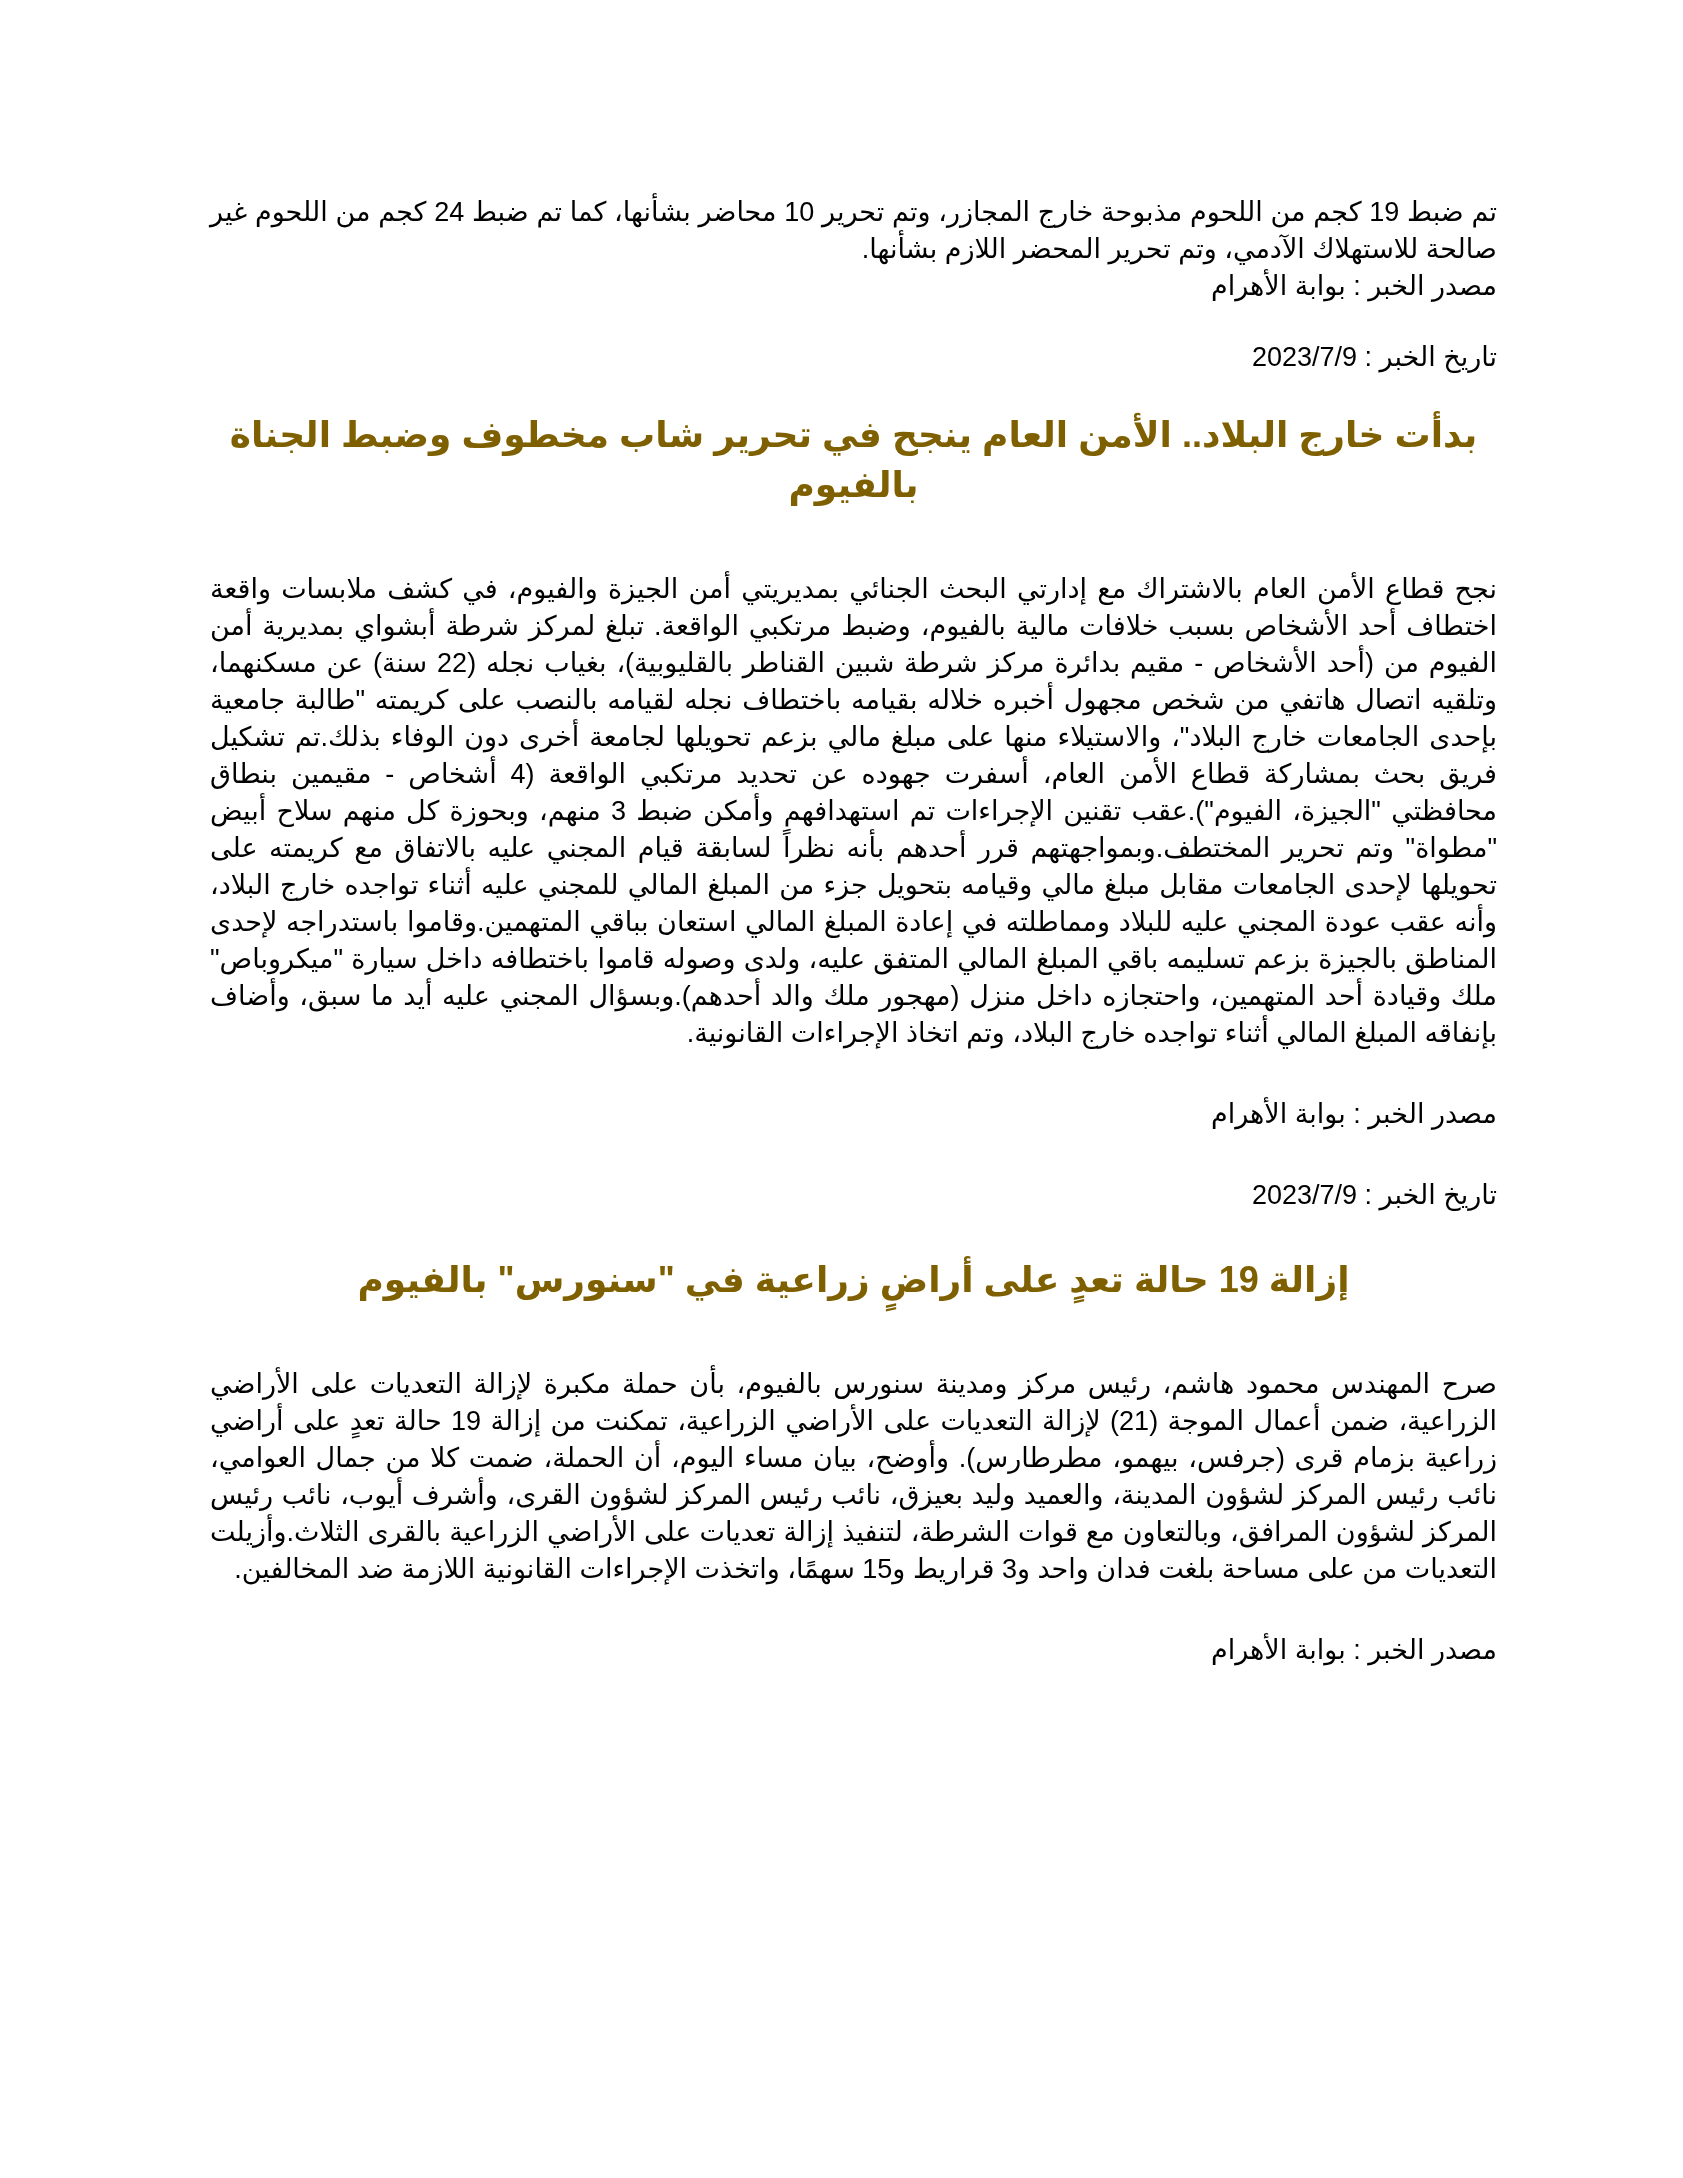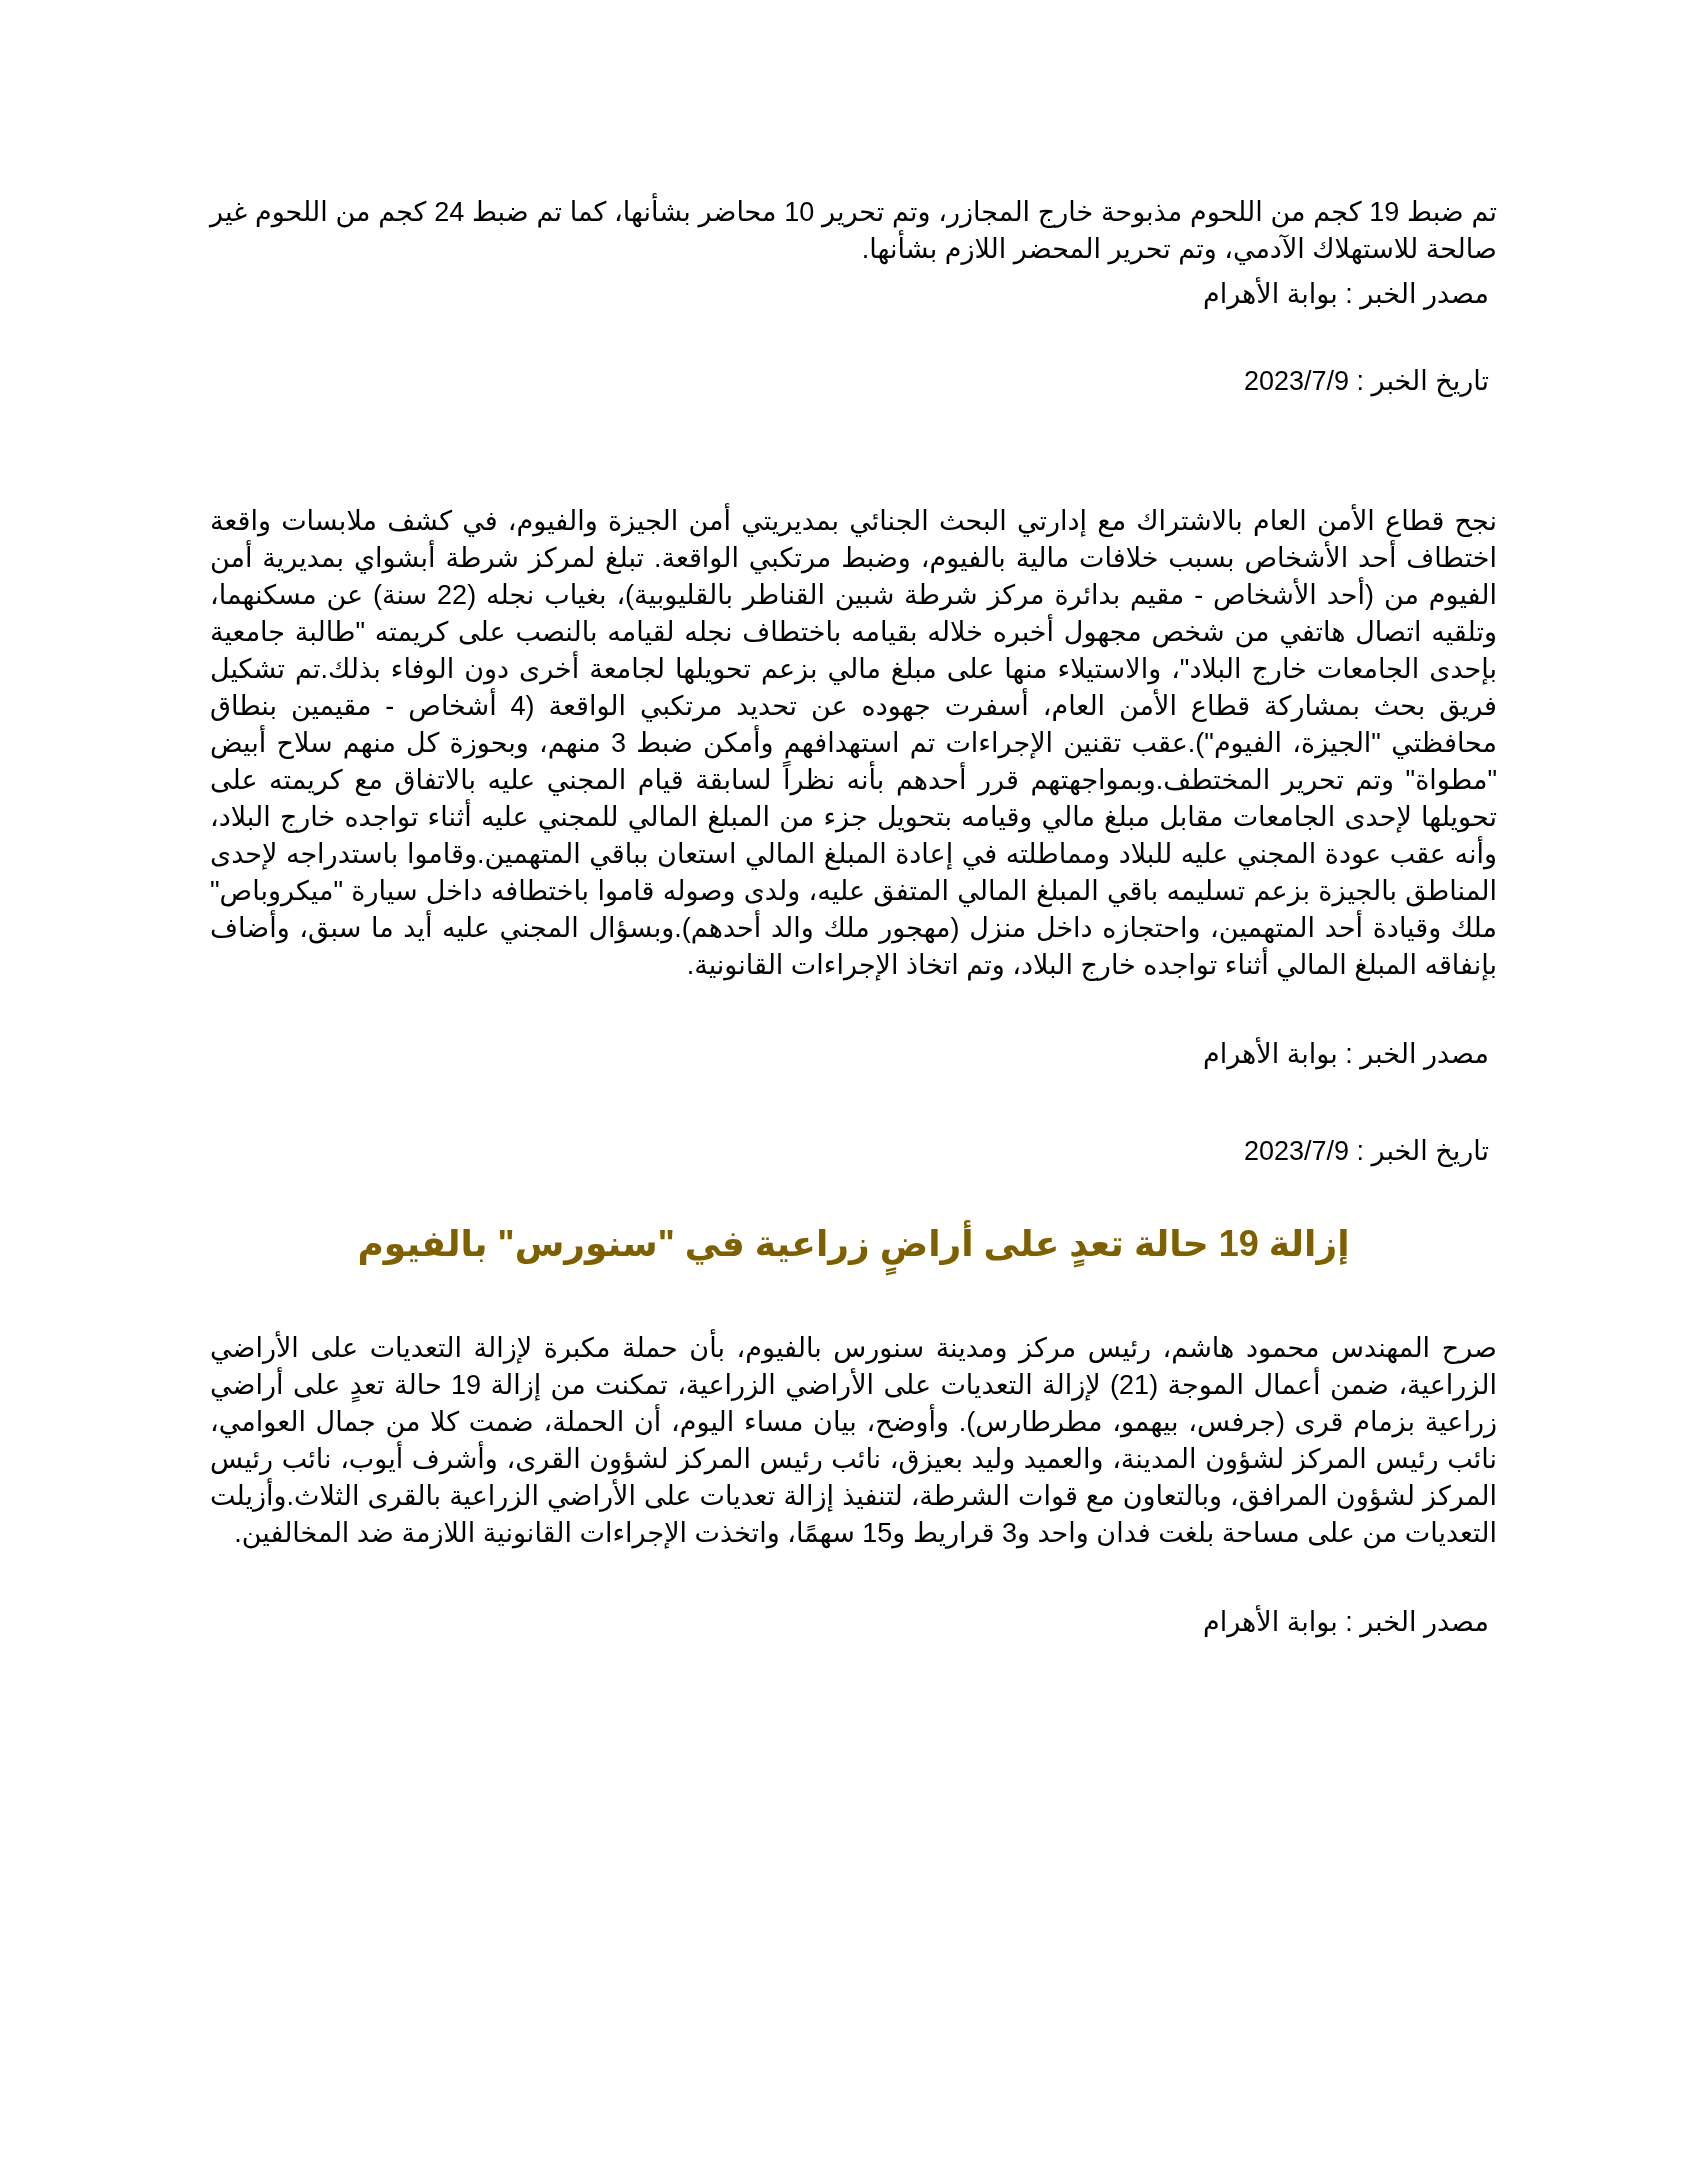--- a/index.html
+++ b/index.html
@@ -25,21 +25,21 @@
     .para {
       font-size: 27px;
       line-height: 37px;
       text-align: justify;
       text-align-last: right;
       margin: 0;
     }
     .meta {
       font-size: 27px;
       line-height: 37px;
-      margin: 8px;
+      margin: 0;
       text-align: right;
     }
     .headline {
       font-size: 36px;
       line-height: 50px;
       font-weight: bold;
       text-align: center;
       margin: 0;
     }
     .gap-s { height: 34px; }
@@ -54,20 +54,21 @@
   <section>
     <p class="para">تم ضبط 19 كجم من اللحوم مذبوحة خارج المجازر، وتم تحرير 10 محاضر بشأنها، كما تم ضبط 24 كجم من اللحوم غير صالحة للاستهلاك الآدمي، وتم تحرير المحضر اللازم بشأنها.</p>
     <p class="meta">مصدر الخبر : بوابة الأهرام</p>
   </section>
 
   <div class="gap-s"></div>
 
   <section>
     <p class="meta">تاريخ الخبر : 2023/7/9</p>
     <div class="gap-s"></div>
+    <h2 class="headline" style="color:#7F6000;">بدأت خارج البلاد.. الأمن العام ينجح في تحرير شاب مخطوف وضبط الجناة بالفيوم</h2>
     <div class="gap-l"></div>
     <p class="para">نجح قطاع الأمن العام بالاشتراك مع إدارتي البحث الجنائي بمديريتي أمن الجيزة والفيوم، في كشف ملابسات واقعة اختطاف أحد الأشخاص بسبب خلافات مالية بالفيوم، وضبط مرتكبي الواقعة. تبلغ لمركز شرطة أبشواي بمديرية أمن الفيوم من (أحد الأشخاص - مقيم بدائرة مركز شرطة شبين القناطر بالقليوبية)، بغياب نجله (22 سنة) عن مسكنهما، وتلقيه اتصال هاتفي من شخص مجهول أخبره خلاله بقيامه باختطاف نجله لقيامه بالنصب على كريمته "طالبة جامعية بإحدى الجامعات خارج البلاد"، والاستيلاء منها على مبلغ مالي بزعم تحويلها لجامعة أخرى دون الوفاء بذلك.تم تشكيل فريق بحث بمشاركة قطاع الأمن العام، أسفرت جهوده عن تحديد مرتكبي الواقعة (4 أشخاص - مقيمين بنطاق محافظتي "الجيزة، الفيوم").عقب تقنين الإجراءات تم استهدافهم وأمكن ضبط 3 منهم، وبحوزة كل منهم سلاح أبيض "مطواة" وتم تحرير المختطف.وبمواجهتهم قرر أحدهم بأنه نظراً لسابقة قيام المجني عليه بالاتفاق مع كريمته على تحويلها لإحدى الجامعات مقابل مبلغ مالي وقيامه بتحويل جزء من المبلغ المالي للمجني عليه أثناء تواجده خارج البلاد، وأنه عقب عودة المجني عليه للبلاد ومماطلته في إعادة المبلغ المالي استعان بباقي المتهمين.وقاموا باستدراجه لإحدى المناطق بالجيزة بزعم تسليمه باقي المبلغ المالي المتفق عليه، ولدى وصوله قاموا باختطافه داخل سيارة "ميكروباص" ملك وقيادة أحد المتهمين، واحتجازه داخل منزل (مهجور ملك والد أحدهم).وبسؤال المجني عليه أيد ما سبق، وأضاف بإنفاقه المبلغ المالي أثناء تواجده خارج البلاد، وتم اتخاذ الإجراءات القانونية.</p>
     <div class="gap-m"></div>
     <p class="meta">مصدر الخبر : بوابة الأهرام</p>
   </section>
 
   <div class="gap-m"></div>
 
   <section>
     <p class="meta">تاريخ الخبر : 2023/7/9</p>

